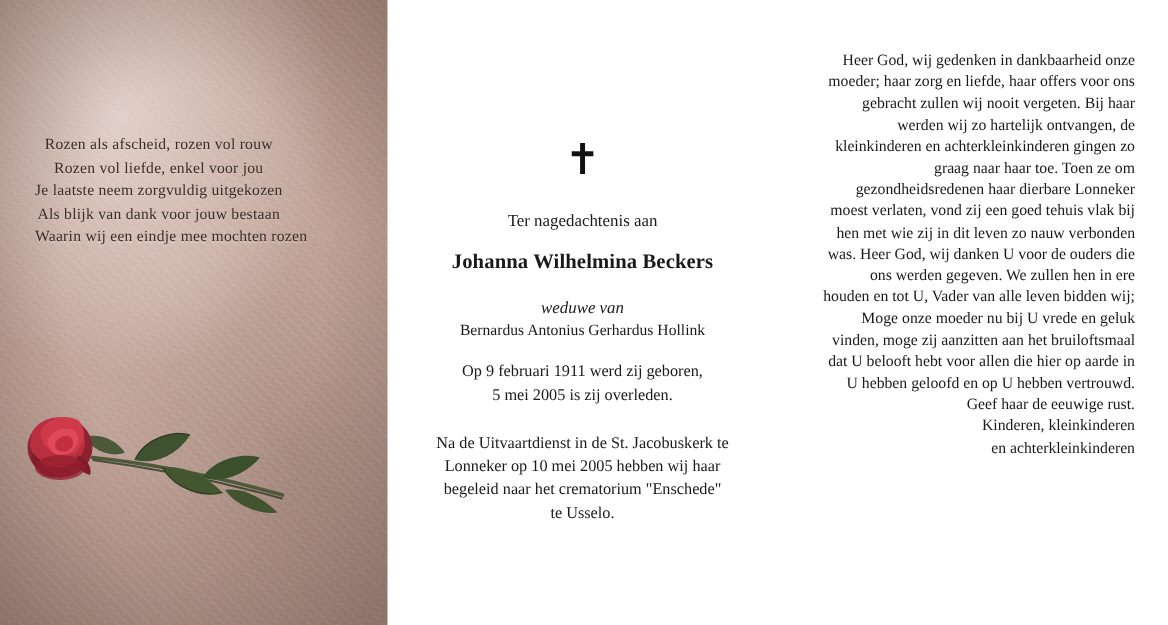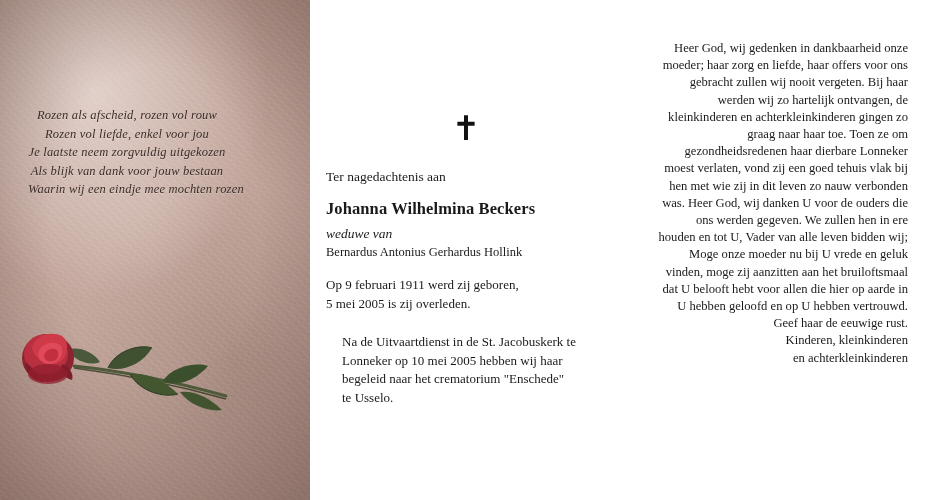--- a/index.html
+++ b/index.html
@@ -47,21 +47,20 @@
     position: absolute;
     inset: 0;
     background: radial-gradient(ellipse 75% 70% at 50% 45%, rgba(0,0,0,0) 45%, rgba(60,40,34,0.28) 100%);
   }
   .verse {
     position: absolute;
     top: 106px;
     left: 0;
     width: 254px;
     text-align: center;
-    font-style: italic;
     font-size: 12.5px;
     line-height: 18.5px;
     color: #3a2b26;
     letter-spacing: 0.2px;
     text-shadow: 0 1px 0 rgba(255,255,255,0.25);
     padding: 0 28px;
     box-sizing: border-box;
   }
   .verse div { white-space: nowrap; }
 
@@ -90,34 +89,34 @@
     width: 312px;
     text-align: center;
     font-size: 34px;
     line-height: 34px;
     color: #111;
     font-family: "Liberation Serif", serif;
   }
   .mid-content {
     position: absolute;
     top: 168px;
-    left: 16px;
-    width: 312px;
-    text-align: left;
+    left: 0;
+    width: 312px;
+    text-align: center;
   }
   .dedication {
     font-size: 13.5px;
     line-height: 18px;
     margin-bottom: 12px;
   }
   .name {
     font-size: 16.5px;
     font-weight: bold;
     line-height: 22px;
-    margin-bottom: 4px;
+    margin-bottom: 16px;
     letter-spacing: 0.1px;
   }
   .widow {
     font-size: 13.5px;
     line-height: 19px;
     font-style: italic;
   }
   .spouse {
     font-size: 12.5px;
     line-height: 19px;

